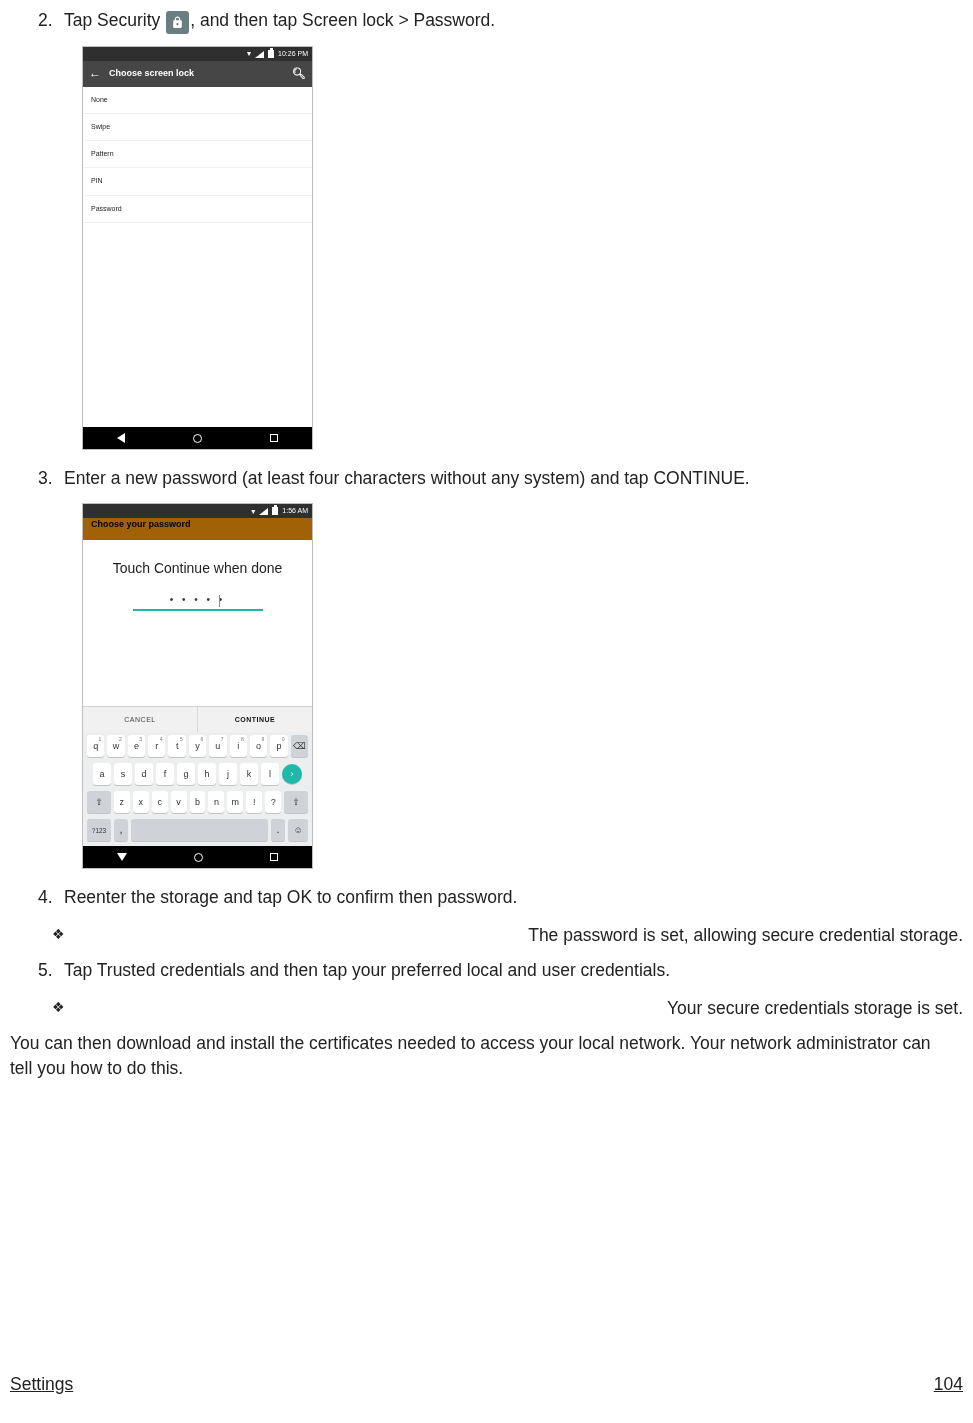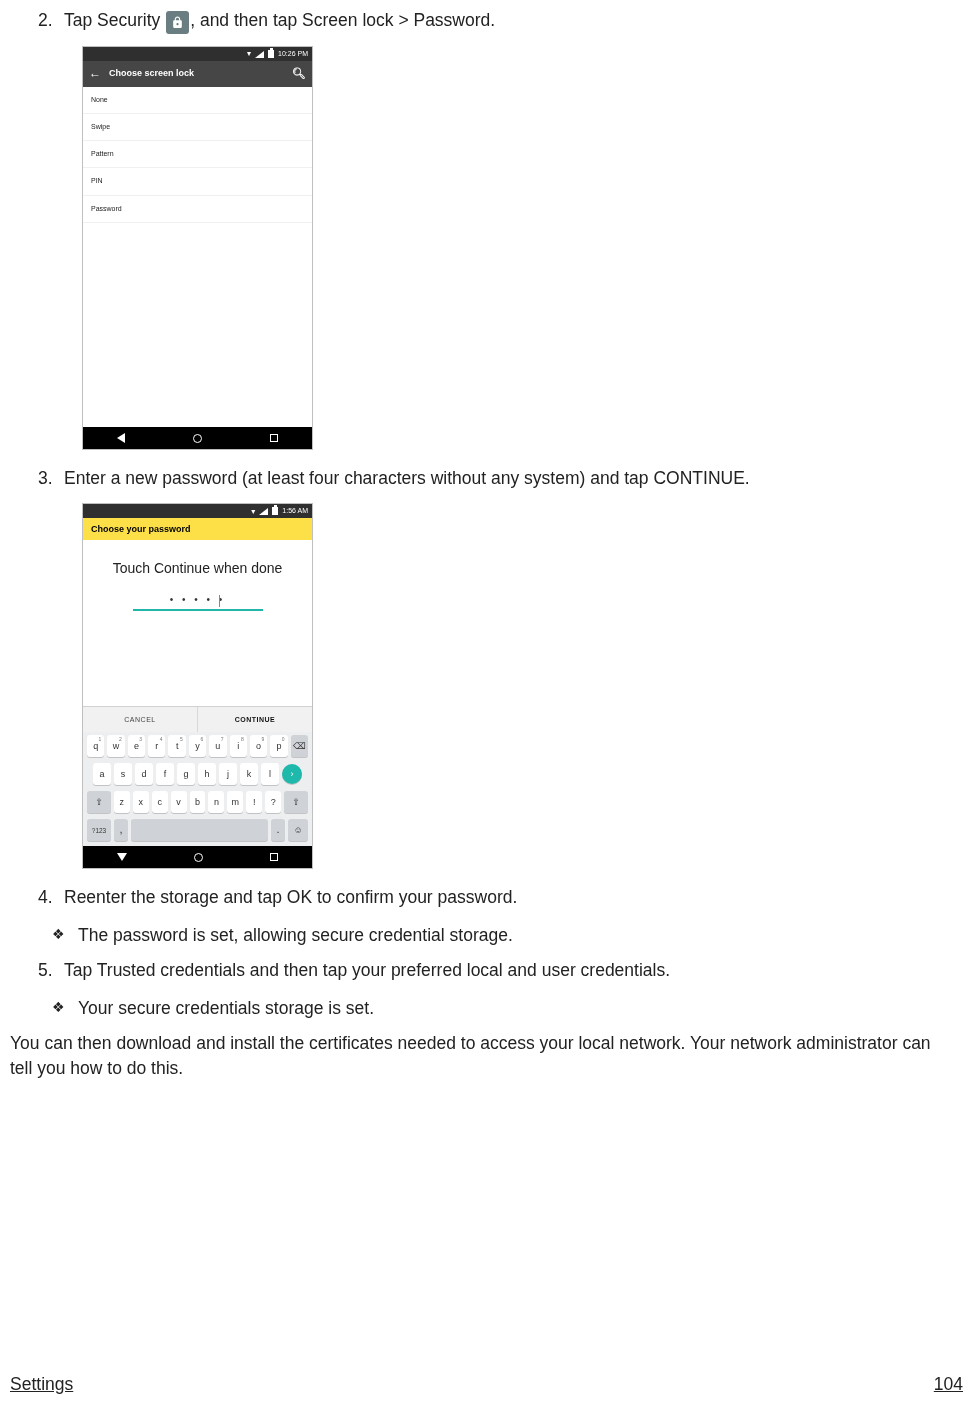--- a/index.html
+++ b/index.html
@@ -19,21 +19,21 @@
       display: flex;
       margin: 8px 0 12px 28px;
     }
     .step .num { width: 26px; flex-shrink: 0; }
     .step .txt { flex: 1; }
     .sub {
       display: flex;
       margin: 10px 0 10px 42px;
     }
     .sub .bullet { width: 26px; flex-shrink: 0; font-size: 14px; position: relative; top: 1px; }
-    .sub .txt { flex: 1; }
+    .sub .txt { flex: 1; text-align: right; }
     .b { font-weight: normal; }
     .sec-icon {
       display: inline-flex;
       align-items: center;
       justify-content: center;
       width: 23px; height: 23px;
       background: #6a7d80;
       border-radius: 3px;
       vertical-align: -4px;
       margin: 0 1px;
@@ -77,21 +77,21 @@
     .li { font-size:7px; padding:8px 8px; border-bottom:1px solid #f0f0f0; }
     .navbar {
       height:22px; background:#000; display:flex; justify-content:space-around; align-items:center;
     }
     .navtri { width:0;height:0;border-style:solid;border-width:5px 8px 5px 0;border-color:transparent #fff transparent transparent; }
     .navcir { width:9px;height:9px;border:1.2px solid #fff;border-radius:50%; }
     .navsq  { width:8px;height:8px;border:1.2px solid #fff; }
     .navdn  { width:0;height:0;border-style:solid;border-width:8px 5px 0 5px;border-color:#fff transparent transparent transparent; }
 
     
-    .greyhdr { height:22px; background:#fde047; color:#000; font-size:9px; font-weight:bold; display:flex; align-items:center; padding:0 8px; }
+    .greyhdr { height:22px; background:#a16207; color:#000; font-size:9px; font-weight:bold; display:flex; align-items:flex-start; padding:0 8px; }
     .hint { text-align:center; font-size:14px; color:#222; margin-top:18px; }
     .pwfield { width:130px; margin:14px auto 0; border-bottom:2px solid #20b6a8; height:18px; text-align:center; font-size:10px; letter-spacing:3px; color:#333; position:relative; }
     .pwfield::after { content:""; position:absolute; right:43px; top:2px; width:1px; height:12px; background:#20b6a8; }
     .btns { display:flex; height:26px; margin-top: auto; border-top:1px solid #d0d0d0; background:#f1f1f1; }
     .btns .btn { flex:1; display:flex; align-items:center; justify-content:center; font-size:7px; letter-spacing:0.5px; color:#444; }
     .btns .btn.r { border-left:1px solid #d8d8d8; color:#111; font-weight:bold; }
     .pwbody { height:192px; display:flex; flex-direction:column; background:#fff; }
 
     .kbd { background:#eceef0; }
     .krow { display:flex; justify-content:center; gap:3px; padding:3px 4px; }
@@ -224,21 +224,21 @@
     <div class="navbar">
       <div class="navdn"></div>
       <div class="navcir"></div>
       <div class="navsq"></div>
     </div>
   </div>
 
   <div class="step">
     <div class="num">4.</div>
     <div class="txt">
-      <span>Reenter the storage and tap </span><span class="b">OK</span><span> to confirm your password.</span>
+      <span>Reenter the storage and tap </span><span class="b">OK</span><span> to confirm then password.</span>
     </div>
   </div>
 
   <div class="sub">
     <div class="bullet">❖</div>
     <div class="txt">The password is set, allowing secure credential storage.</div>
   </div>
 
   <div class="step">
     <div class="num">5.</div>

